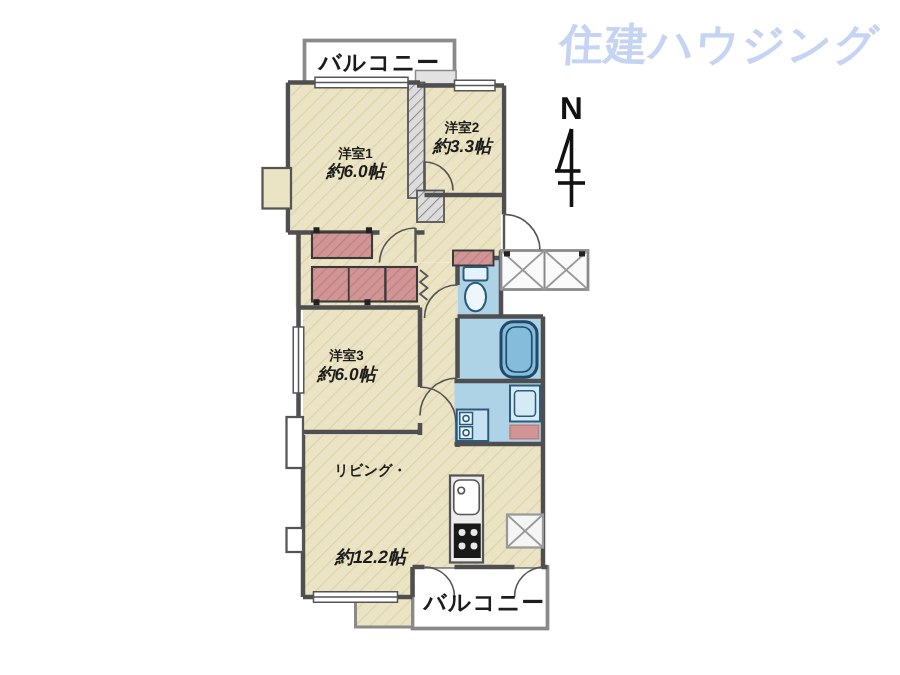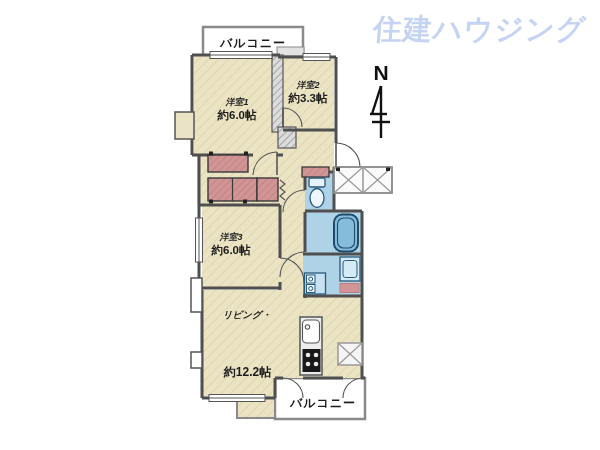--- a/index.html
+++ b/index.html
@@ -1,23 +1,23 @@
 <!DOCTYPE html>
 <html><head>
 <meta charset="utf-8">
 <style>
   html,body{margin:0;padding:0;background:#fff;}
   .canvas{position:relative;width:600px;height:450px;background:#ffffff;overflow:hidden;
           font-family:"Liberation Sans","DejaVu Sans",sans-serif;}
   .canvas svg{position:absolute;left:0;top:0;}
   .lbl{position:absolute;transform:translate(-50%,-50%);text-align:center;color:#1c1c1c;
        white-space:nowrap;line-height:1.25;font-weight:bold;}
-  .lbl .nm{font-size:9px;display:block;font-style:italic;}
-  .lbl .ar{font-size:11.5px;display:block;}
-  .lbl.small{font-size:12px;letter-spacing:1px;}
+  .lbl .nm{font-size:9px;display:block;}
+  .lbl .ar{font-size:11.5px;display:block;font-style:italic;}
+  .lbl.small{font-size:15px;letter-spacing:1px;}
   .ldk .nm{font-size:9.5px;}
   .ldk .ar{font-size:12px;margin-top:44px;}
   .watermark{position:absolute;top:10px;right:14px;font-size:29px;font-weight:800;
              color:#c5d4f2;letter-spacing:1px;transform:skewX(-4deg);}
   .north-n{position:absolute;left:381px;top:73px;transform:translate(-50%,-50%);
            font-size:21px;font-weight:bold;color:#111;}
 </style>
 </head>
 <body>
 
@@ -238,19 +238,19 @@
   <div class="lbl" style="left:308px;top:93px;">
     <span class="nm">洋室2</span>
     <span class="ar">約3.3帖</span>
   </div>
 
   <div class="lbl" style="left:231px;top:245px;">
     <span class="nm">洋室3</span>
     <span class="ar">約6.0帖</span>
   </div>
 
-  <div class="lbl ldk" style="left:247px;top:344px;text-align:right;">
+  <div class="lbl ldk" style="left:247px;top:344px;">
     <span class="nm">リビング・</span>
     <span class="ar">約12.2帖</span>
   </div>
 
   <div class="lbl small" style="left:323px;top:403px;">バルコニー</div>
 </div>
 
 </body></html>

